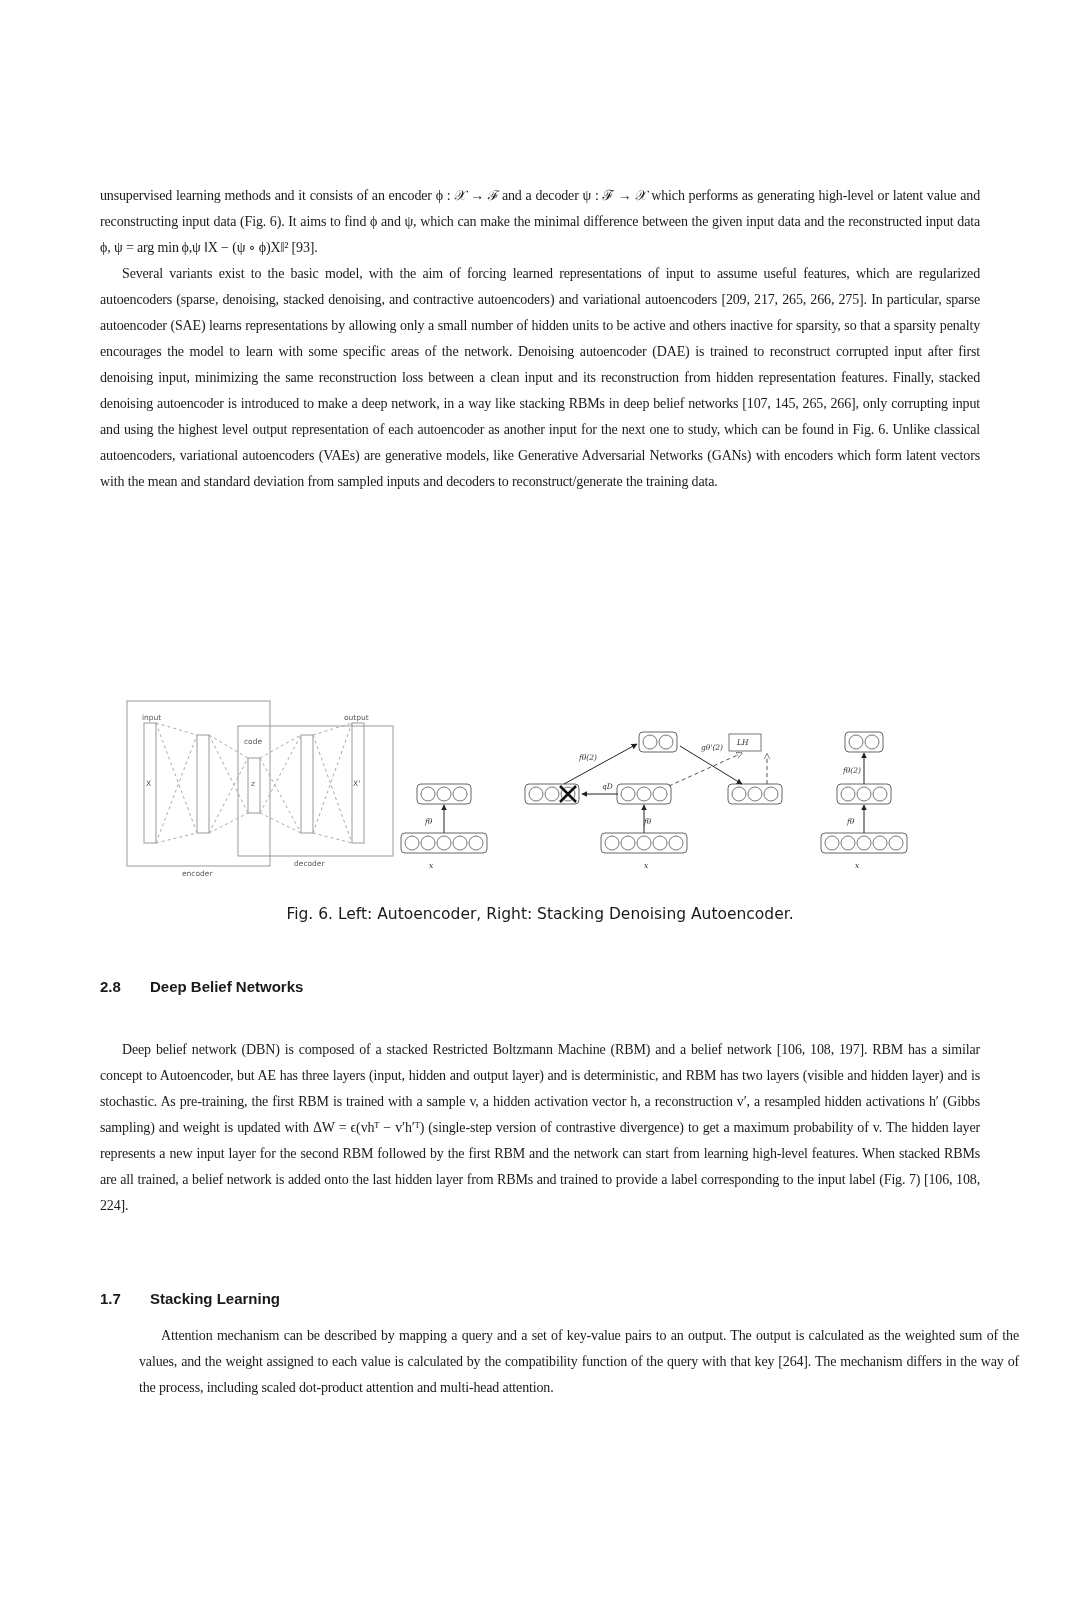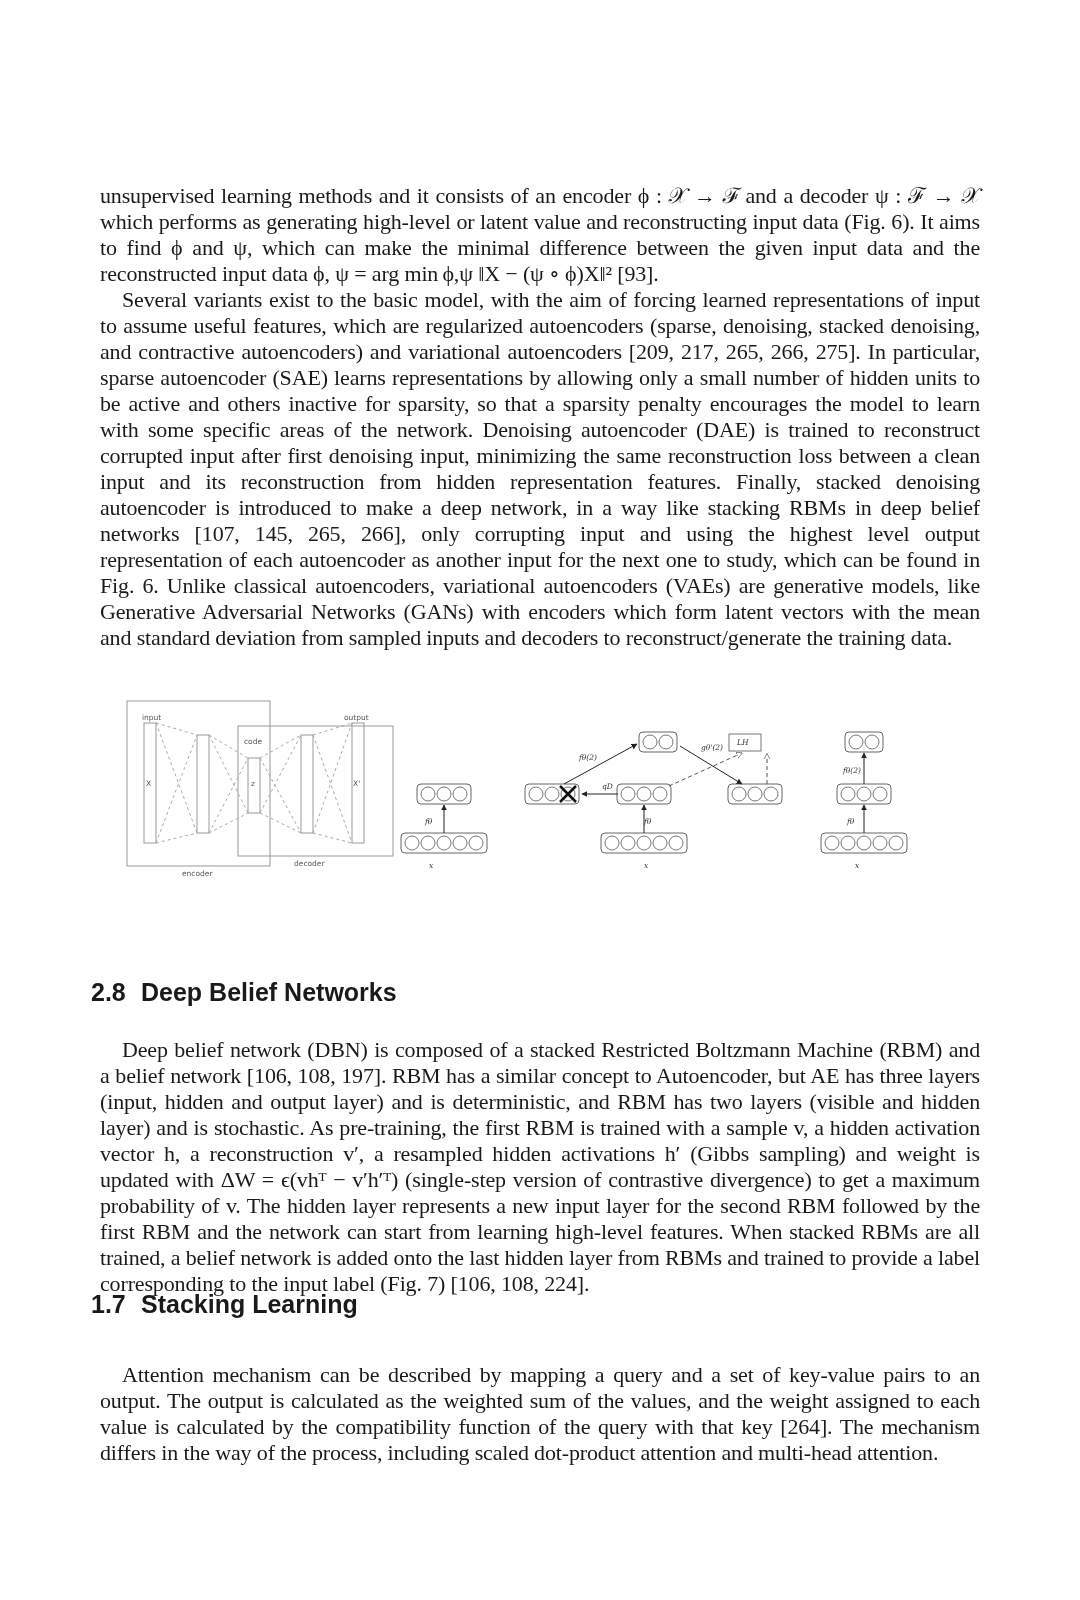--- a/index.html
+++ b/index.html
@@ -1,29 +1,29 @@
 <!DOCTYPE html>
 <html><head>
 <meta charset="utf-8">
 <style>
   html, body { margin: 0; padding: 0; background: #ffffff; }
   body { width: 1080px; height: 1600px; position: relative; overflow: hidden; color: #1a1a1a; }
   .page { position: absolute; left: 0; top: 0; width: 1080px; height: 1600px; }
   .text-block {
     position: absolute; left: 100px; width: 880px;
     font-family: "Liberation Serif", "DejaVu Serif", serif;
-    font-size: 22px; line-height: 26px; text-align: justify;
+    font-size: 14px; line-height: 26px; text-align: justify;
     letter-spacing: -0.15px;
   }
   .text-block p { margin: 0; }
   .text-block p.indent { text-indent: 22px; }
   .heading {
-    position: absolute; left: 91px;
+    position: absolute; left: 100px;
     font-family: "Liberation Sans", "DejaVu Sans", sans-serif;
-    font-weight: bold; font-size: 25px; color: #1a1a1a;
+    font-weight: bold; font-size: 15px; color: #1a1a1a;
   }
   .heading .num { display: inline-block; width: 50px; }
   .figure { position: absolute; left: 124px; top: 698px; width: 830px; height: 190px; }
   .figure svg { width: 830px; height: 190px; }
   .caption {
     position: absolute; left: 0; width: 1080px; top: 905px; text-align: center;
     font-family: "DejaVu Sans", sans-serif; font-size: 15.5px; color: #1a1a1a;
   }
 </style>
 </head>
@@ -152,27 +152,28 @@
         <text x="577" y="52">gθ'(2)</text>
         <text x="478" y="91">qD</text>
         <text x="613" y="47">LH</text>
         <text x="305" y="170">x</text>
         <text x="520" y="170">x</text>
         <text x="731" y="170">x</text>
       </g>
     </svg>
   </div>
 
+  <div class="caption">Fig. 6.  Left: Autoencoder, Right: Stacking Denoising Autoencoder.</div>
 
   <div class="heading" style="top:978px;">
     <span class="num">2.8</span><span>Deep Belief Networks</span>
   </div>
   <div class="text-block" style="top:1037px;">
     <p class="indent">Deep belief network (DBN) is composed of a stacked Restricted Boltzmann Machine (RBM) and a belief network [106, 108, 197].  RBM has a similar concept to Autoencoder, but AE has three layers (input, hidden and output layer) and is deterministic, and RBM has two layers (visible and hidden layer) and is stochastic. As pre-training, the first RBM is trained with a sample v, a hidden activation vector h, a reconstruction v′, a resampled hidden activations h′ (Gibbs sampling) and weight is updated with ΔW = ϵ(vhᵀ − v′h′ᵀ) (single-step version of contrastive divergence) to get a maximum probability of v. The hidden layer represents a new input layer for the second RBM followed by the first RBM and the network can start from learning high-level features. When stacked RBMs are all trained, a belief network is added onto the last hidden layer from RBMs and trained to provide a label corresponding to the input label (Fig. 7) [106, 108, 224].</p>
   </div>
 
   <div class="heading" style="top:1290px;">
     <span class="num">1.7</span><span>Stacking Learning</span>
   </div>
-  <div class="text-block" style="top:1362px;">
+  <div class="text-block" style="top:1323px;margin-left:39px;">
     <p class="indent">Attention mechanism can be described by mapping a query and a set of key-value pairs to an output. The output is calculated as the weighted sum of the values, and the weight assigned to each value is calculated by the compatibility function of the query with that key [264]. The mechanism differs in the way of the process, including scaled dot-product attention and multi-head attention.</p>
   </div>
 </div>
 
 </body></html>

